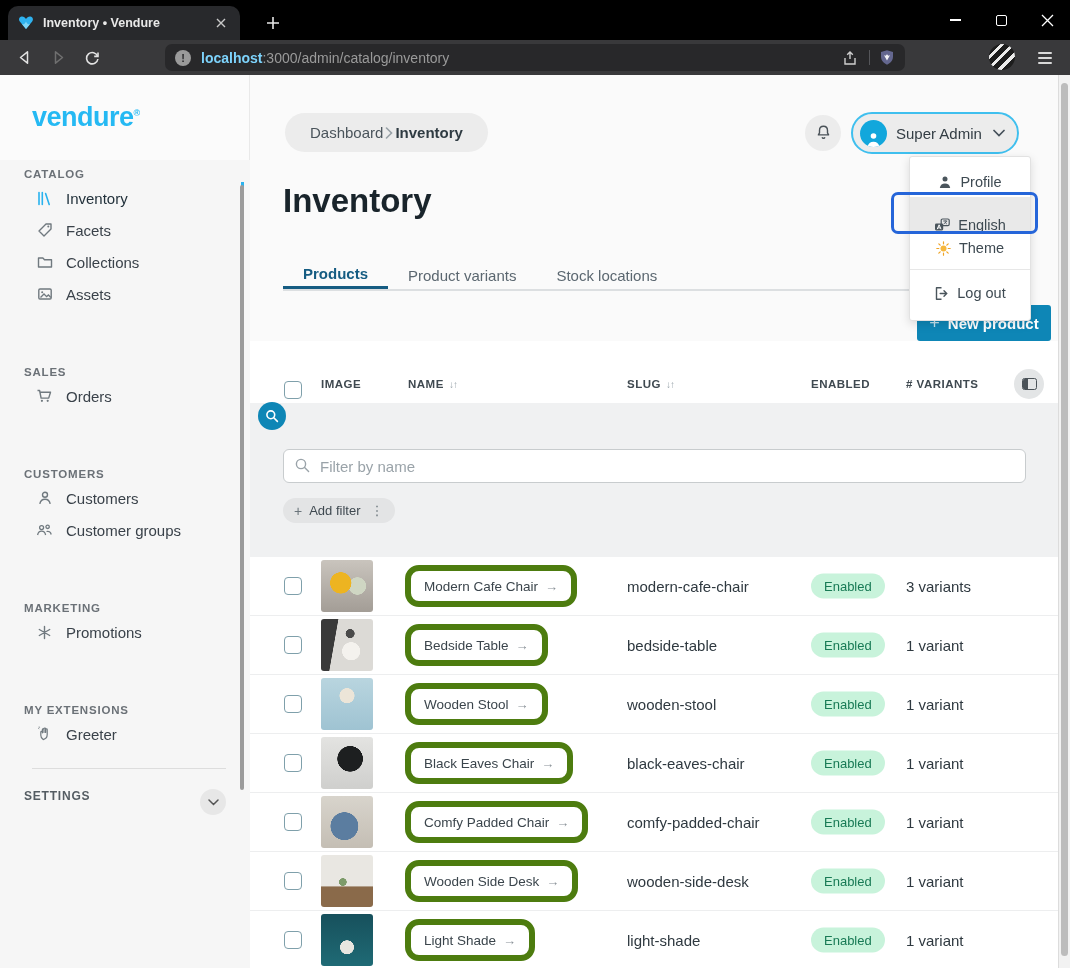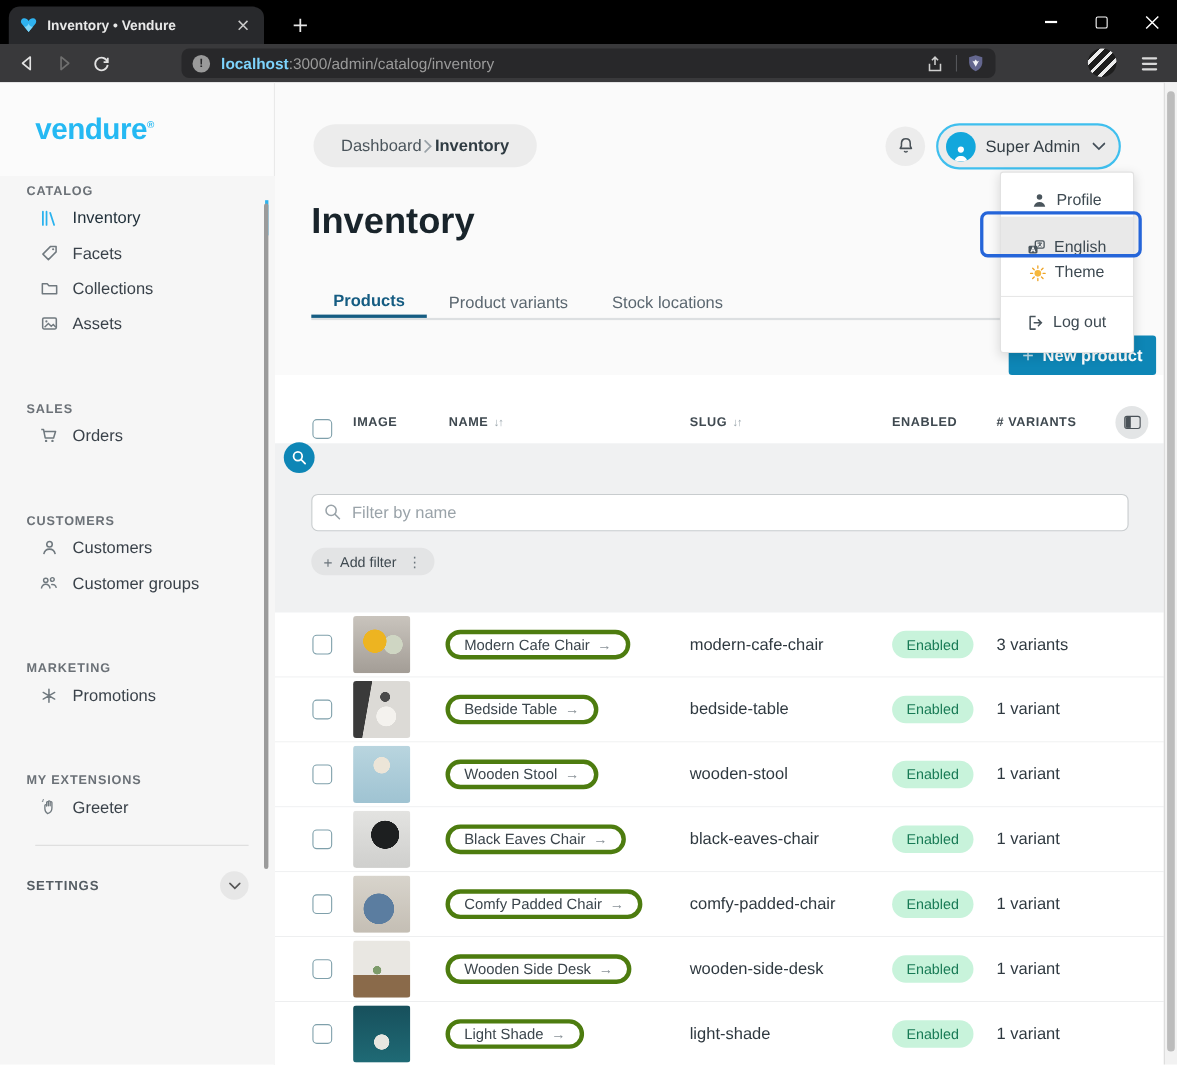--- a/index.html
+++ b/index.html
@@ -49,21 +49,21 @@
                        color:#6b7177; height:14px; }
   .mt-first { margin-top:8px; }
   .mt-group { margin-top:56px; }
   .nav-item { height:32px; display:flex; align-items:center; gap:13px; padding-left:36px; font-size:15px;
               color:#3a424a; margin-right:6px; }
   .nav-item:first-of-type { margin-top:12px; }
   .nav-item .nicon { width:17px; height:17px; display:flex; align-items:center; justify-content:center; color:#70797f; }
   .nav-item.active { color:#22313b; font-weight:500; border-right:3px solid #2bb3ef; }
   .nav-item.active .nicon { color:#29b2ee; }
   .side-divider { margin:18px 24px 0 32px; border-top:1px solid #ddd; }
-  .collapse-row { margin:20px 24px 0 24px; height:32px; display:flex; align-items:center; justify-content:space-between;
+  .collapse-row { margin:20px 24px 0 24px; height:32px; display:flex; align-items:flex-start; justify-content:space-between;
                   font-size:12px; font-weight:700; letter-spacing:0.8px; color:#555d63; }
   .chev-circle { width:26px; height:26px; border-radius:50%; background:#e7e7e7; display:flex; align-items:center; justify-content:center; }
   .side-scrollbar { position:absolute; left:240px; top:110px; width:4px; height:605px; background:#9b9b9b; border-radius:2px; }
 
   
   .main { position:absolute; left:250px; top:0; right:0; height:100%; background:#fafafa; }
   .breadcrumb { position:absolute; left:35px; top:38px; height:39px; background:#ececec; border-radius:20px;
                 display:flex; align-items:center; gap:2px; padding:0 25px; font-size:15px; }
   .bc-link { color:#4a545b; }
   .bc-current { color:#2f3b42; font-weight:600; }
@@ -120,22 +120,22 @@
                 display:flex; align-items:center; gap:7px; padding:0 11px; font-size:13px; color:#3f4950; }
   .add-filter .plus { color:#6a747b; font-size:14px; }
   .add-filter .dots { color:#6a747b; font-size:13px; margin-left:3px; }
 
   .rows { position:absolute; left:0; top:216px; width:100%; }
   .product-row { position:relative; height:59px; border-bottom:1px solid #edeeef; background:#fff; }
   .cell { position:absolute; top:50%; transform:translateY(-50%); }
   .c-check { left:34px; }
   input[type=checkbox] { appearance:none; width:18px; height:18px; border:1.5px solid #7fa0ab; border-radius:4px; background:#fff; }
   .c-thumb { left:71px; width:52px; height:52px; border-radius:3px; background:#ddd; }
-  .c-name { left:155px; height:27px; border:4px solid #4d7c0f; border-radius:14px; display:flex;
-            align-items:center; gap:7px; padding:4px 13px; font-size:13.5px; color:#3b454c; background:#fff; }
+  .c-name { left:155px; height:27px; border:6px solid #4d7c0f; border-radius:14px; display:flex;
+            align-items:center; gap:7px; padding:15px 13px; font-size:13.5px; color:#3b454c; background:#fff; }
   .c-name .arrow { color:#8a9298; font-size:13px; }
   .c-slug { left:377px; font-size:15px; color:#2f3940; }
   .c-badge { left:561px; height:25px; border-radius:13px; background:#c8f3db; color:#187a55;
              display:flex; align-items:center; padding:0 13px; font-size:13px; }
   .c-variants { left:656px; font-size:15px; color:#2f3940; }
 
   .page-scrollbar { position:absolute; right:0; top:0; bottom:0; width:12px; background:#f2f2f2; border-left:1px solid #dcdcdc; }
   .page-scroll-thumb { position:absolute; left:2px; right:2px; top:8px; bottom:12px; background:#bcbcbc; border-radius:4px; }
 
   svg { display:block; }

